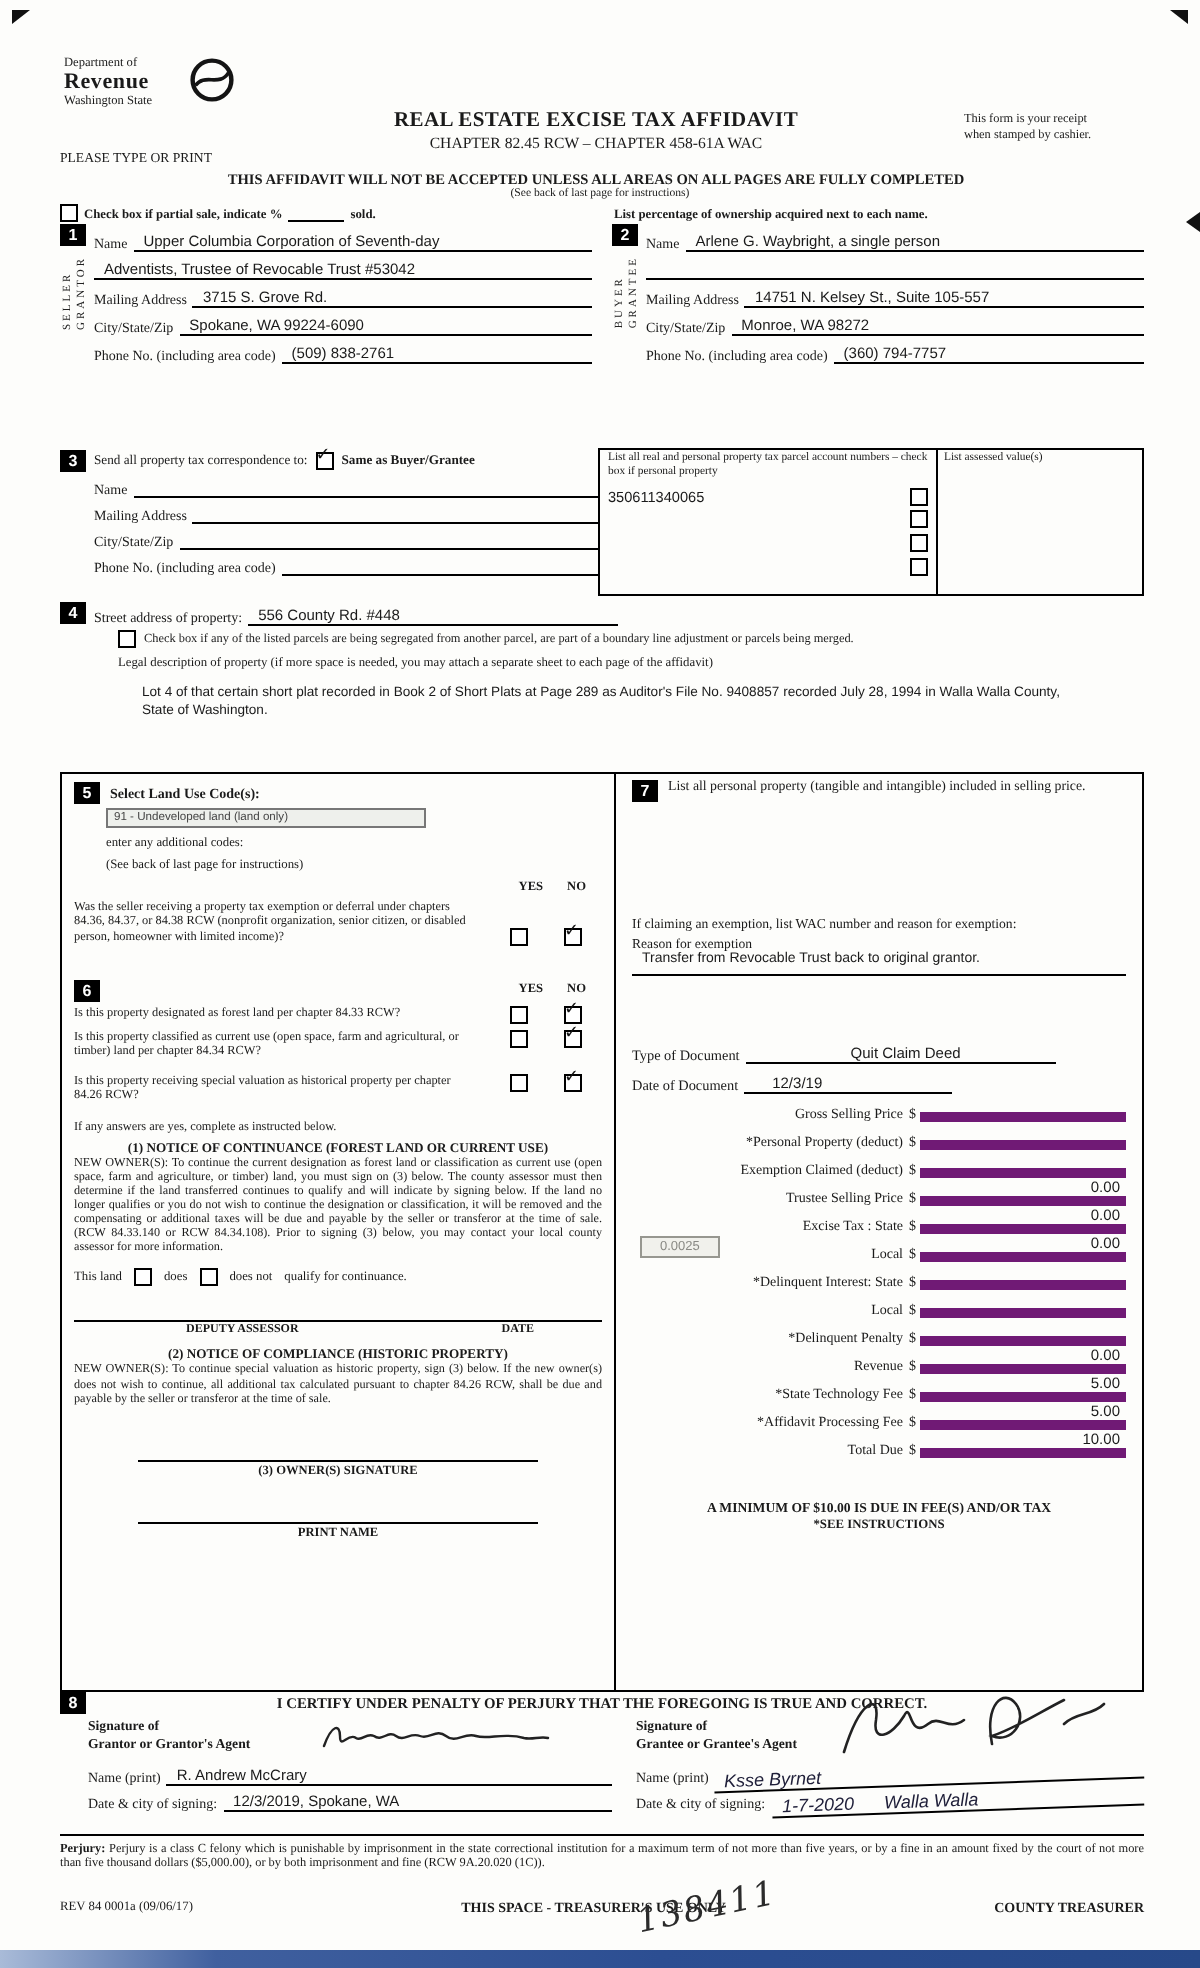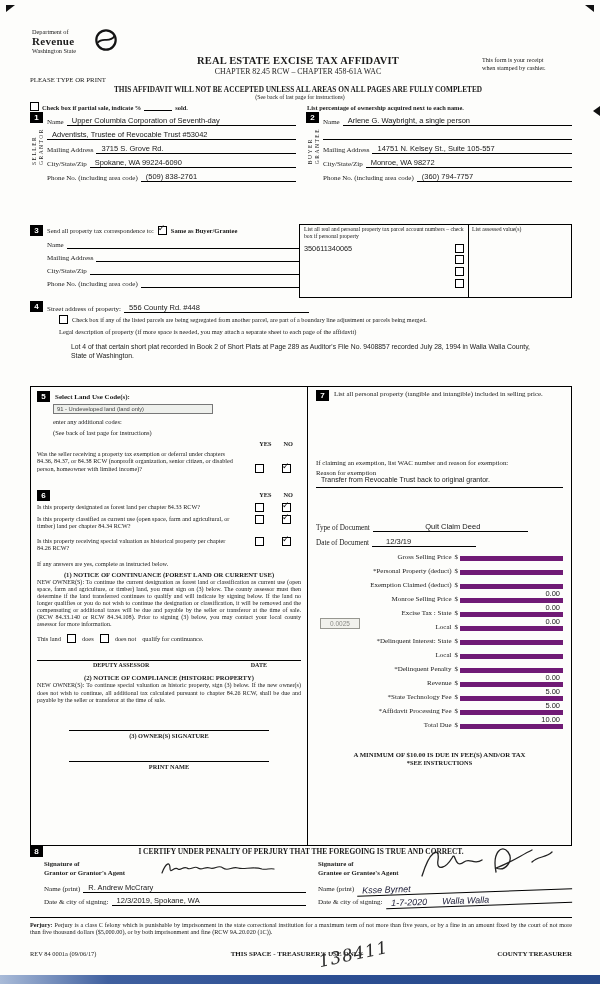--- a/index.html
+++ b/index.html
@@ -310,21 +310,21 @@
           <span class="mlabel">*Personal Property (deduct)</span>
           <span class="mdollar">$</span>
           <span class="mline"></span>
         </div>
       <div class="mrow">
           <span class="mlabel">Exemption Claimed (deduct)</span>
           <span class="mdollar">$</span>
           <span class="mline"></span>
         </div>
       <div class="mrow">
-          <span class="mlabel">Monroe Selling Price</span>
+          <span class="mlabel">Trustee Selling Price</span>
           <span class="mdollar">$</span>
           <span class="mline">0.00</span>
         </div>
       <div class="mrow">
           <span class="mlabel">Excise Tax : State</span>
           <span class="mdollar">$</span>
           <span class="mline">0.00</span>
         </div>
       <div class="mrow">
         <span class="ratebox">0.0025</span>

